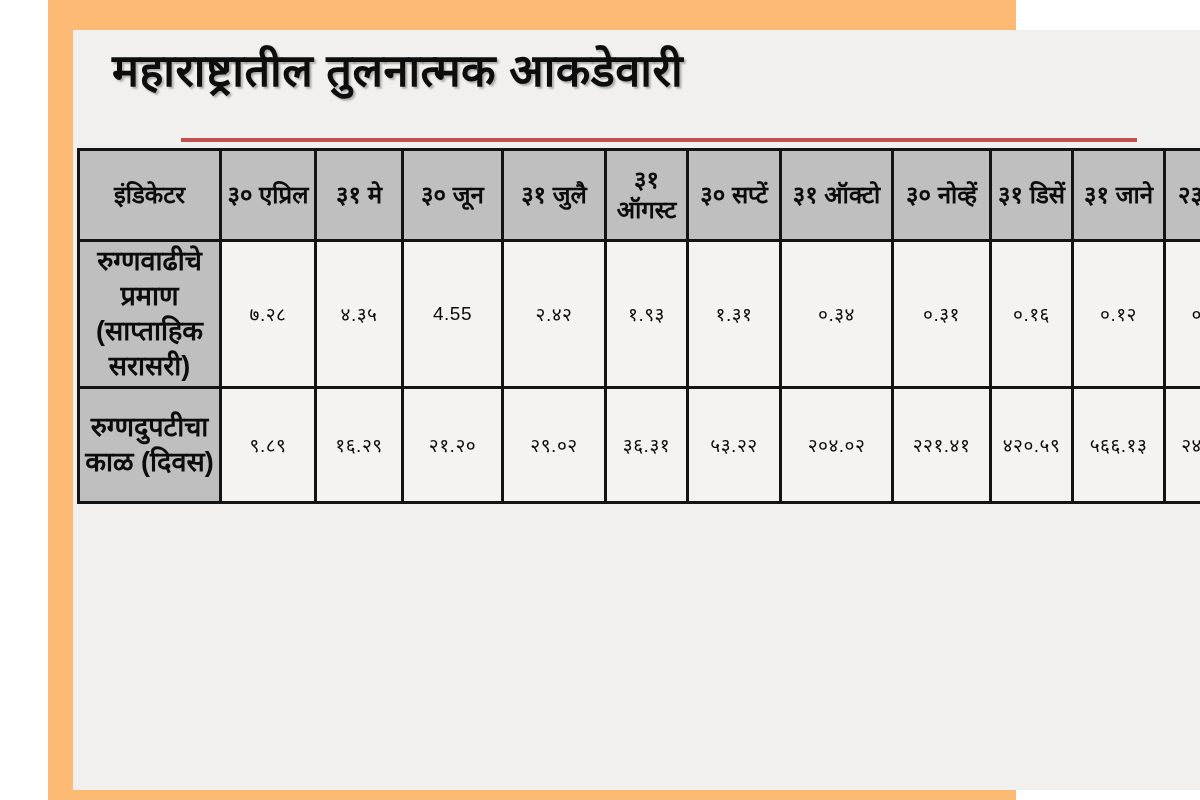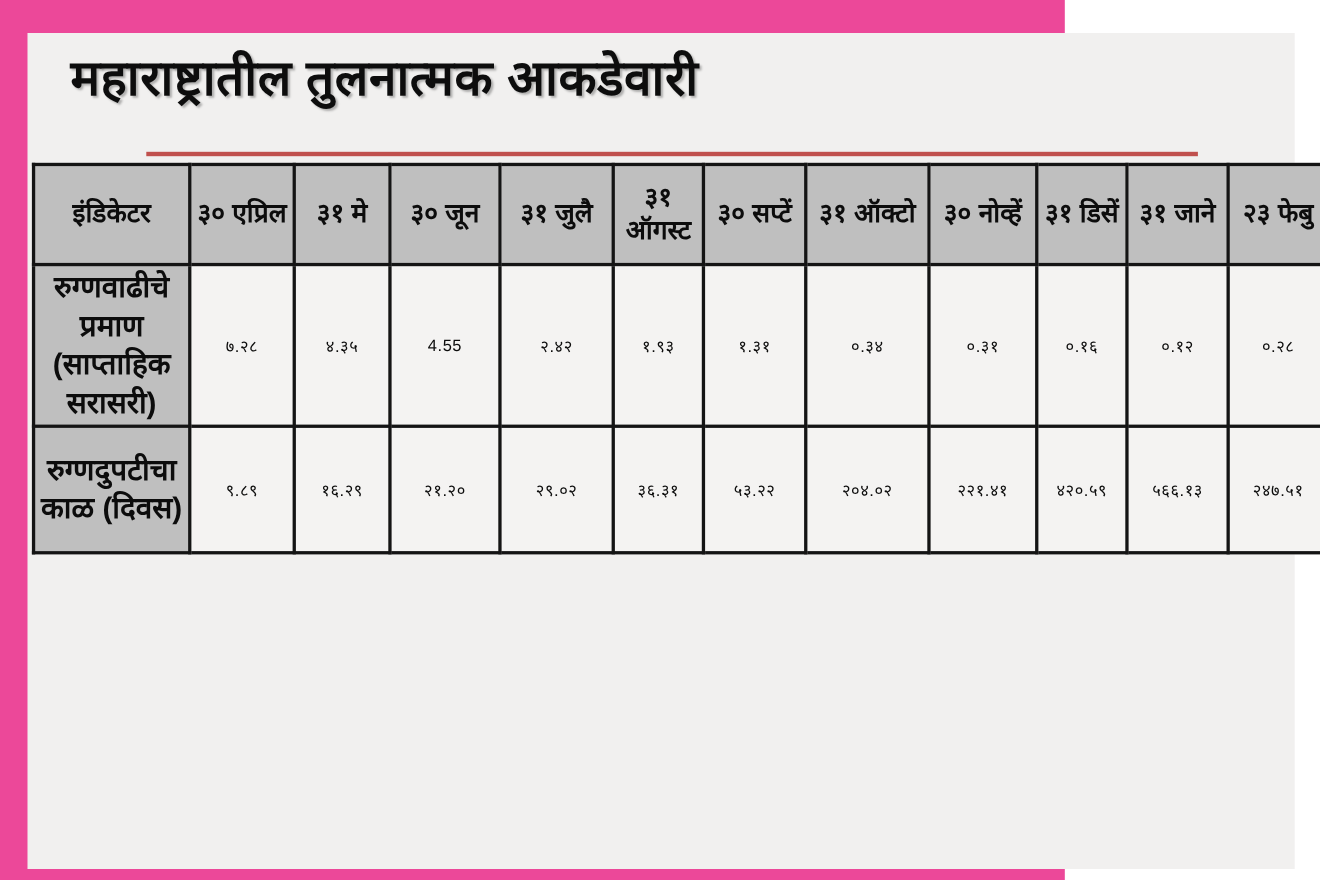--- a/index.html
+++ b/index.html
@@ -1,20 +1,20 @@
 <!DOCTYPE html>
 <html><head>
 <meta charset="utf-8">
 <style>
   html,body{margin:0;padding:0;}
   body{
     width:1200px;height:800px;background:#ffffff;overflow:hidden;
     font-family:"Liberation Sans","DejaVu Sans",sans-serif;
   }
-  .canvas{position:relative;width:968px;height:800px;background:#ec4899;}
+  .canvas{position:relative;width:968px;height:800px;background:#fdba74;margin-left:48px;}
   .panel{
     position:absolute;left:25px;top:30px;width:1152px;height:760px;
     background:#f1f0ef;
   }
   .title{
     position:absolute;left:64px;top:42px;margin:0;
     font-size:45px;line-height:1.3;font-weight:700;color:#0d0d0d;
     letter-spacing:0.5px;white-space:nowrap;
     text-shadow:2px 2px 2px rgba(0,0,0,0.28);
   }
@@ -33,21 +33,21 @@
     color:#0c0c0c;padding:2px 4px;overflow:hidden;
     font-weight:600;
   }
   .stats thead th{
     background:#bfbfbf;font-size:24px;height:84px;line-height:1.25;
   }
   .stats .rowlabel{
     background:#bfbfbf;font-size:27px;line-height:1.3;font-weight:600;
   }
   .stats td.val{
-    background:#f4f3f2;font-size:15px;font-weight:500;letter-spacing:0.5px;
+    background:#f4f3f2;font-size:19px;font-weight:500;letter-spacing:0.5px;
   }
   tbody tr:nth-child(1){height:140px;}
   tbody tr:nth-child(2){height:115px;}
   tbody tr:nth-child(3){height:106px;}
   tbody tr:nth-child(4){height:87px;}
   tbody tr:nth-child(5){height:92px;}
 </style>
 </head>
 <body>
 

